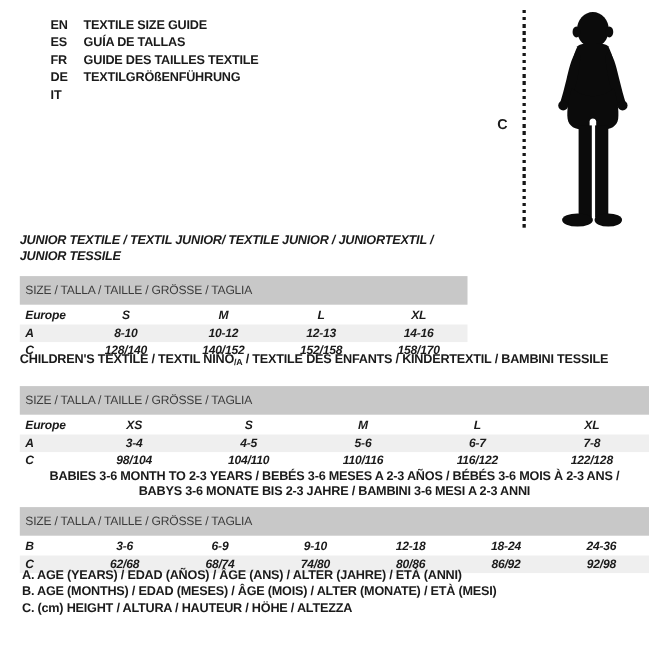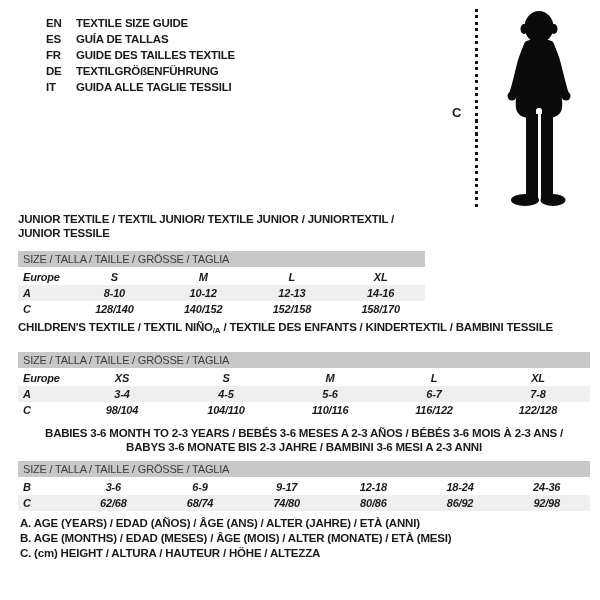--- a/index.html
+++ b/index.html
@@ -31,27 +31,27 @@
 
   
   .size-table { position:absolute; left:18px; }
   .t1 { top:212px; width:407px; }
   .t2 { top:320px; width:572px; }
   .t3 { top:426px; width:572px; }
   .table-title {
     font-weight:bold; font-size:11.5px; line-height:14px;
     letter-spacing:-0.2px;
   }
-  .t1 .table-title { margin-bottom:11px; }
+  .t1 .table-title { margin-bottom:11px;font-style:italic; }
   .t2 .table-title { margin-bottom:14px; }
   .t3 .table-title { margin-bottom:7px;text-align:center; }
   .sub { font-size:8px; vertical-align:-2px; }
 
   .size-header-bar {
-    height:16px; background:#c8c8c8; margin-bottom:2px;
+    height:26px; background:#c8c8c8; margin-bottom:2px;
     display:flex; align-items:center; padding-left:5px;
     font-size:11px; font-weight:normal; color:#3c3c3c; letter-spacing:-0.2px;
   }
   .trow { display:grid; height:16px; align-items:center;
           font-weight:bold; font-size:11px; letter-spacing:-0.2px;font-style:italic; }
   .t1 .trow { grid-template-columns:52px repeat(4,1fr); }
   .t2 .trow { grid-template-columns:52px repeat(5,1fr); }
   .t3 .trow { grid-template-columns:52px repeat(6,1fr); }
   .trow.shaded { background:#efefef; }
   .row-label { padding-left:5px; }
@@ -77,21 +77,20 @@
   <div class="lang-row">
     <span class="lang-code">FR</span>
     <span class="lang-title">GUIDE DES TAILLES TEXTILE</span>
   </div>
   <div class="lang-row">
     <span class="lang-code">DE</span>
     <span class="lang-title">TEXTILGRÖßENFÜHRUNG</span>
   </div>
   <div class="lang-row">
     <span class="lang-code">IT</span>
-    <span class="lang-title">GUIDA ALLE TAGLIE TESSILI</span>
   </div>
 </div>
 
 <div class="measure-line"></div>
 <div class="measure-label">C</div>
 <svg class="silhouette" viewBox="0 0 104 200" xmlns="http://www.w3.org/2000/svg">
   <g fill="#0b0b0b">
     <ellipse cx="52" cy="19" rx="14.5" ry="16"></ellipse>
     <ellipse cx="37" cy="21" rx="3.5" ry="5"></ellipse>
     <ellipse cx="67" cy="21" rx="3.5" ry="5"></ellipse>
@@ -174,21 +173,21 @@
     <div>BABIES 3-6 MONTH TO 2-3 YEARS / BEBÉS 3-6 MESES A 2-3 AÑOS / BÉBÉS 3-6 MOIS À 2-3 ANS /</div>
     <div>BABYS 3-6 MONATE BIS 2-3 JAHRE / BAMBINI 3-6 MESI A 2-3 ANNI</div>
   </div>
   <div class="size-header-bar">
     <span>SIZE / TALLA / TAILLE / GRÖSSE / TAGLIA</span>
   </div>
   <div class="trow">
     <span class="row-label">B</span>
     <span class="tcell">3-6</span>
     <span class="tcell">6-9</span>
-    <span class="tcell">9-17</span>
+    <span class="tcell">9-10</span>
     <span class="tcell">12-18</span>
     <span class="tcell">18-24</span>
     <span class="tcell">24-36</span>
   </div>
   <div class="trow shaded">
     <span class="row-label">C</span>
     <span class="tcell">62/68</span>
     <span class="tcell">68/74</span>
     <span class="tcell">74/80</span>
     <span class="tcell">80/86</span>

